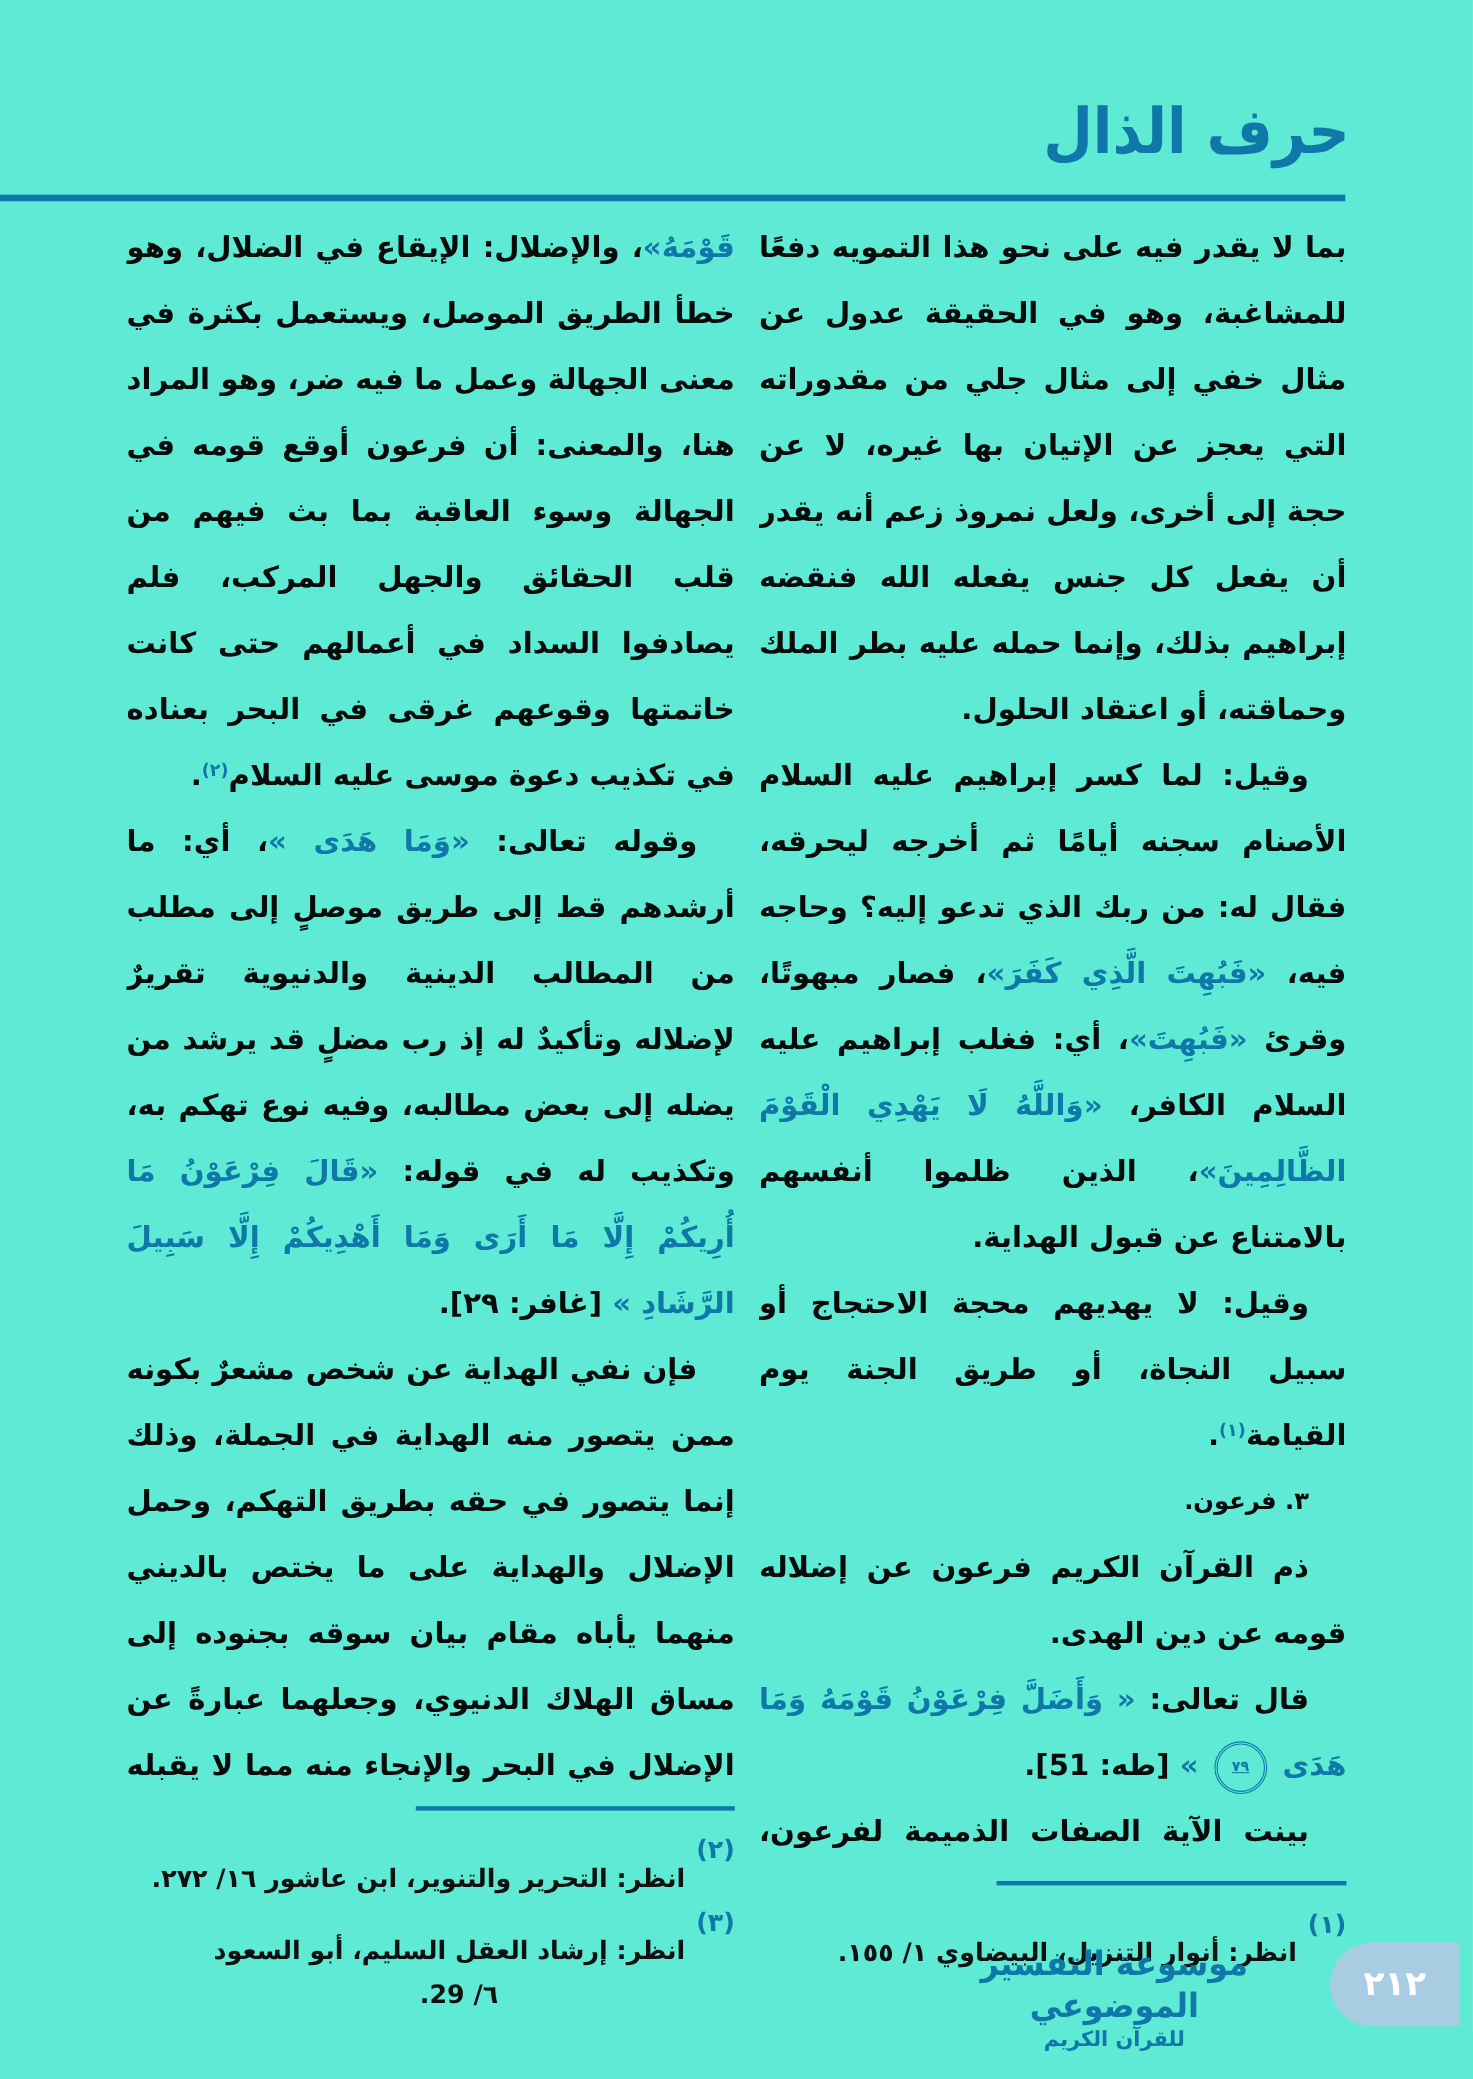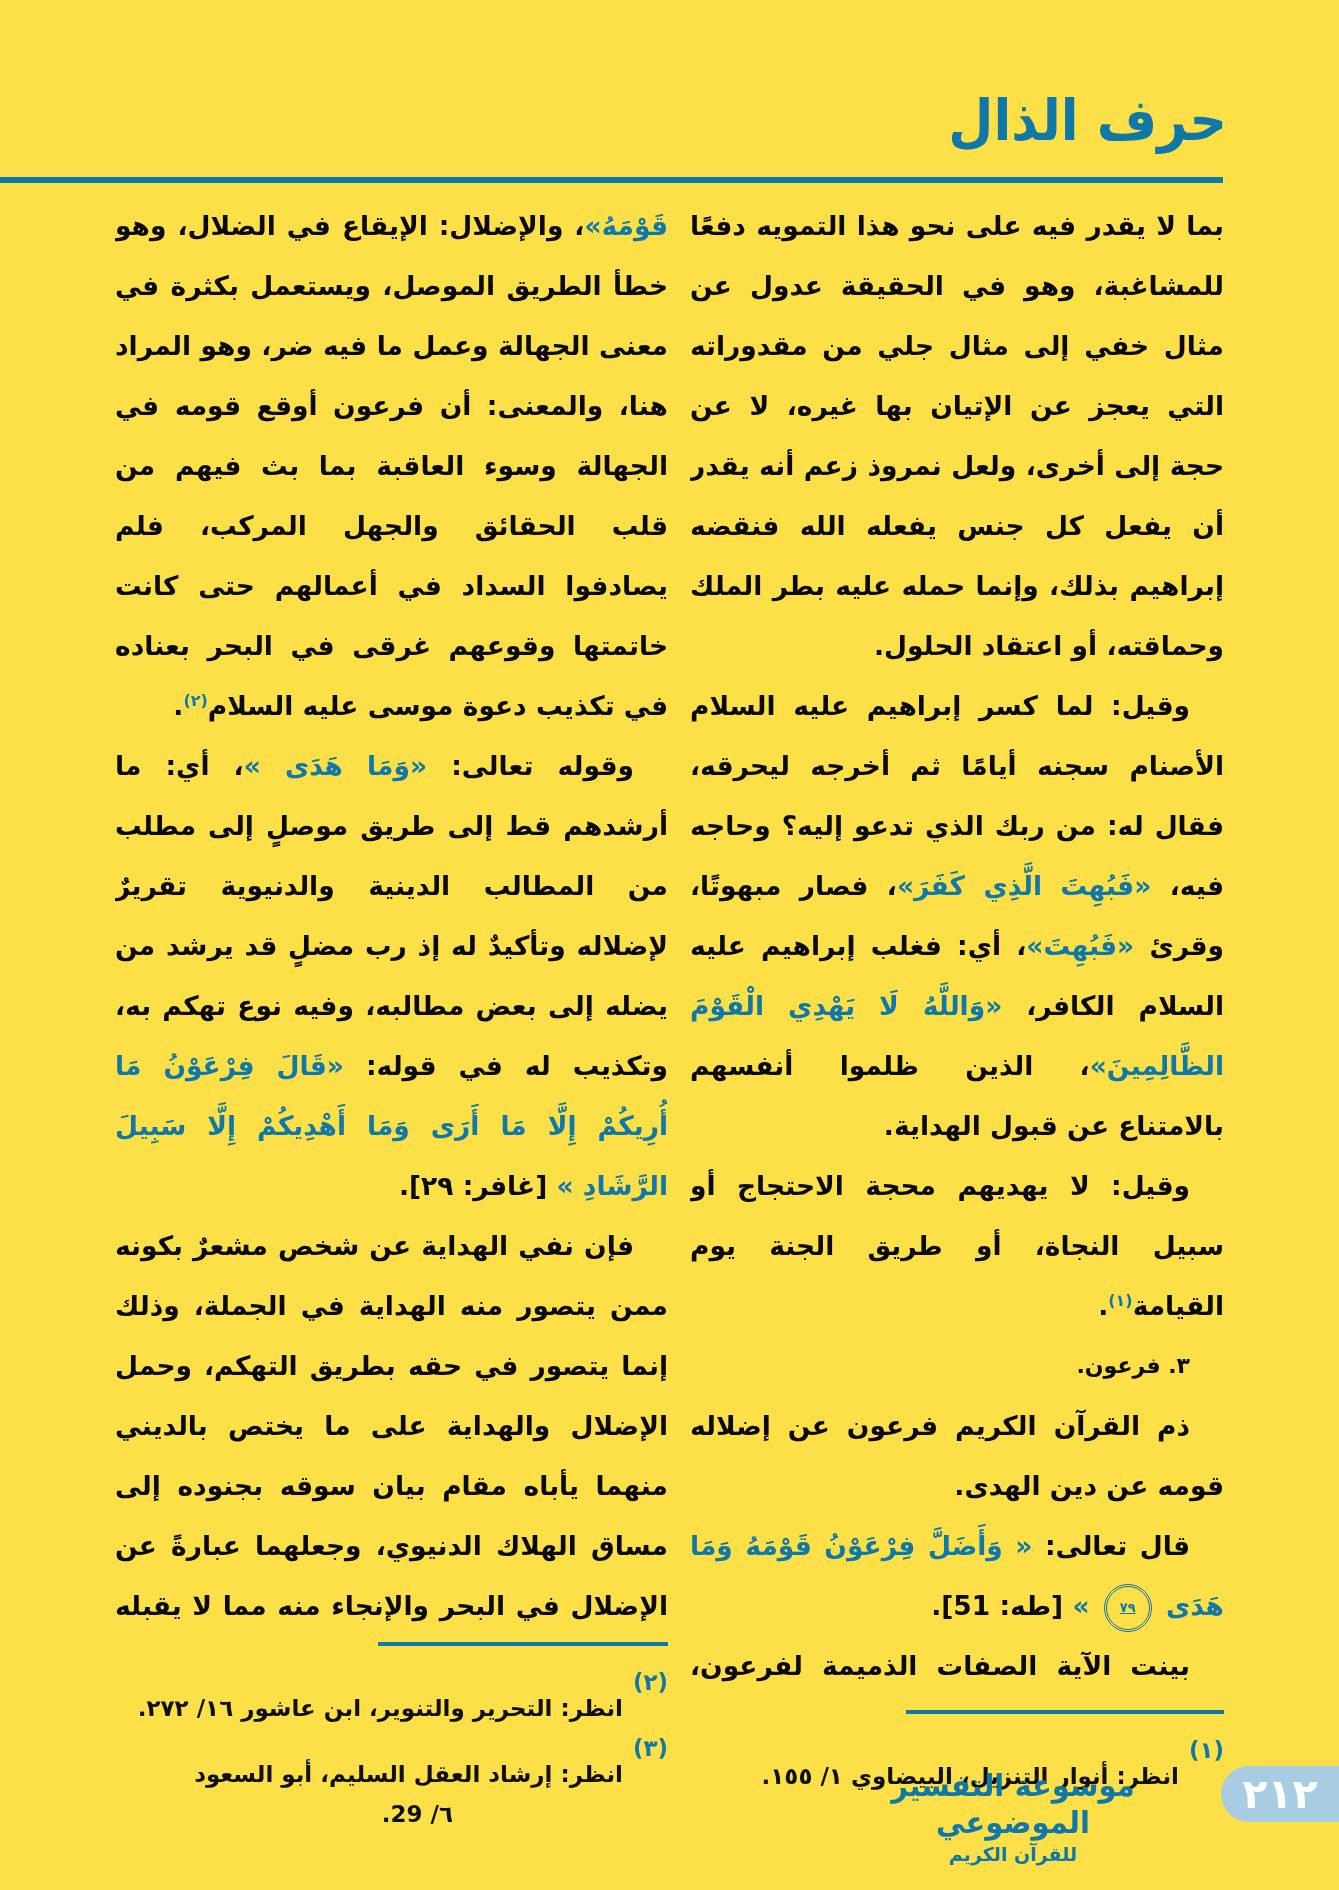--- a/index.html
+++ b/index.html
@@ -1,20 +1,20 @@
 <!DOCTYPE html>
 <html lang="ar" dir="rtl"><head>
 <meta charset="utf-8">
 <style>
   html,body{margin:0;padding:0;}
   body{
     width:1339px;height:1890px;background:#ffffff;
     font-family:"DejaVu Sans", sans-serif;
   }
-  .page{position:relative;width:1339px;height:1890px;background:#fde047;overflow:hidden;direction:rtl;}
+  .page{position:relative;width:1339px;height:1890px;background:#5eead4;overflow:hidden;direction:rtl;}
 
   
   .chapter-title{
     position:absolute;top:94px;right:112px;
     color:#1078a8;font-size:52px;font-weight:bold;line-height:1;
     transform:scaleY(1.1);letter-spacing:-1px;
   }
   .header-rule{position:absolute;top:177px;left:0;right:116px;height:6px;background:#1078a8;}
 
   
@@ -55,24 +55,24 @@
   .fn-cont{padding-right:170px;}
 
   
   .logo{
     position:absolute;top:1768px;right:176px;width:300px;text-align:center;
     color:#1078a8;
   }
   .logo-main{font-size:29px;font-weight:bold;line-height:1.25;transform:scaleY(1.05);}
   .logo-sub{font-size:19px;font-weight:bold;line-height:1.4;}
   .page-pill{
-    position:absolute;top:1766px;right:0;width:118px;height:56px;
+    position:absolute;top:1766px;right:12px;width:118px;height:76px;
     background:#a8cde2;border-radius:40px 0 0 40px;
     display:flex;align-items:center;justify-content:center;
-    color:#ffffff;font-size:41px;font-weight:bold;letter-spacing:4px;
+    color:#ffffff;font-size:31px;font-weight:bold;letter-spacing:4px;
   }
 </style>
 </head>
 <body>
 
 <div class="page">
 
   <div class="chapter-title">حرف الذال</div>
   <div class="header-rule"></div>
 

